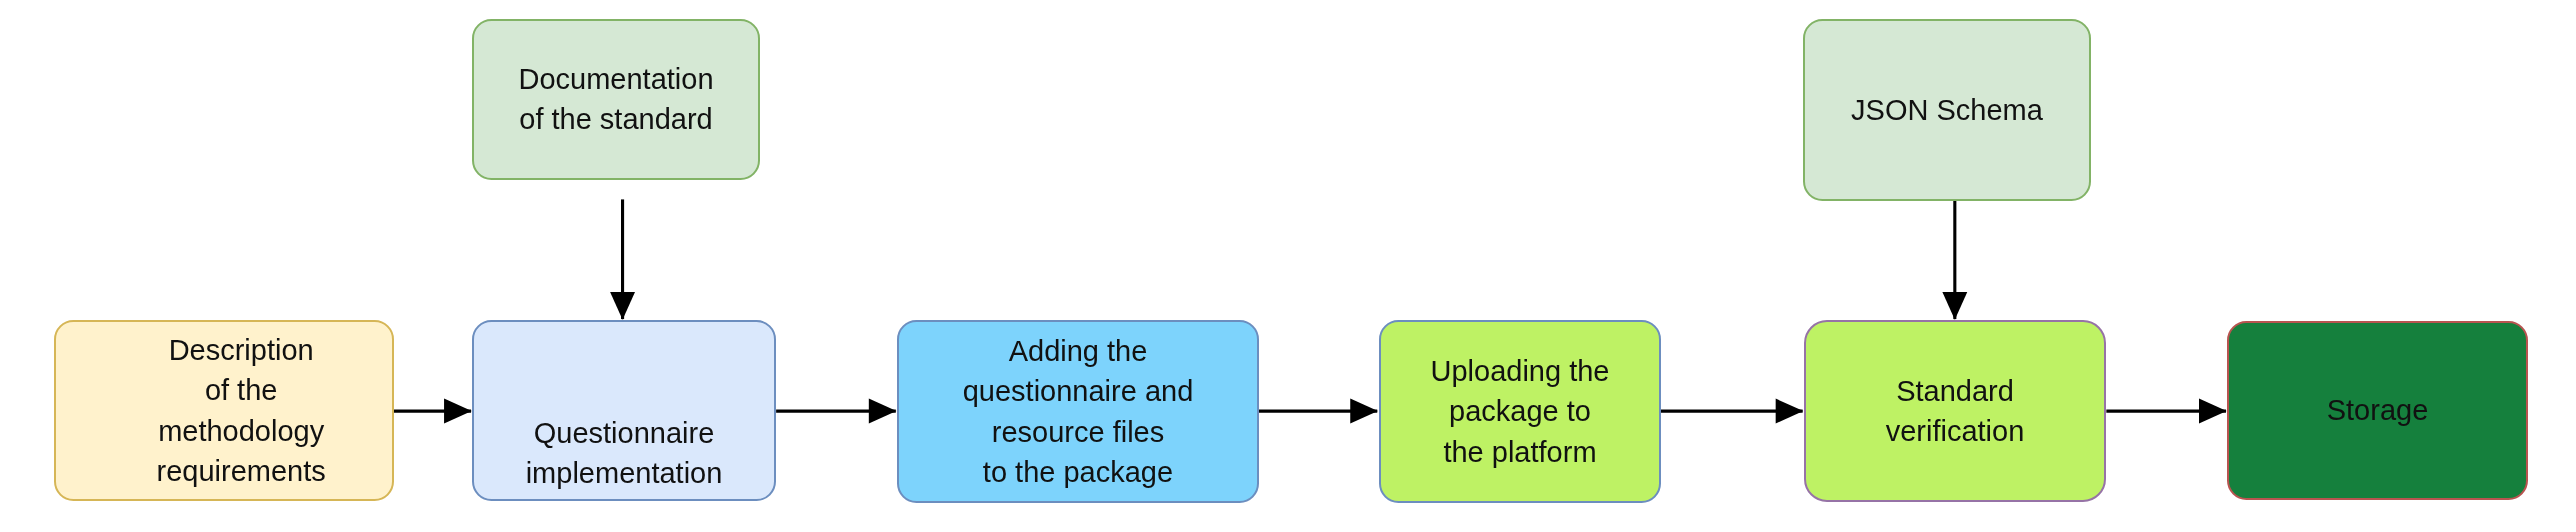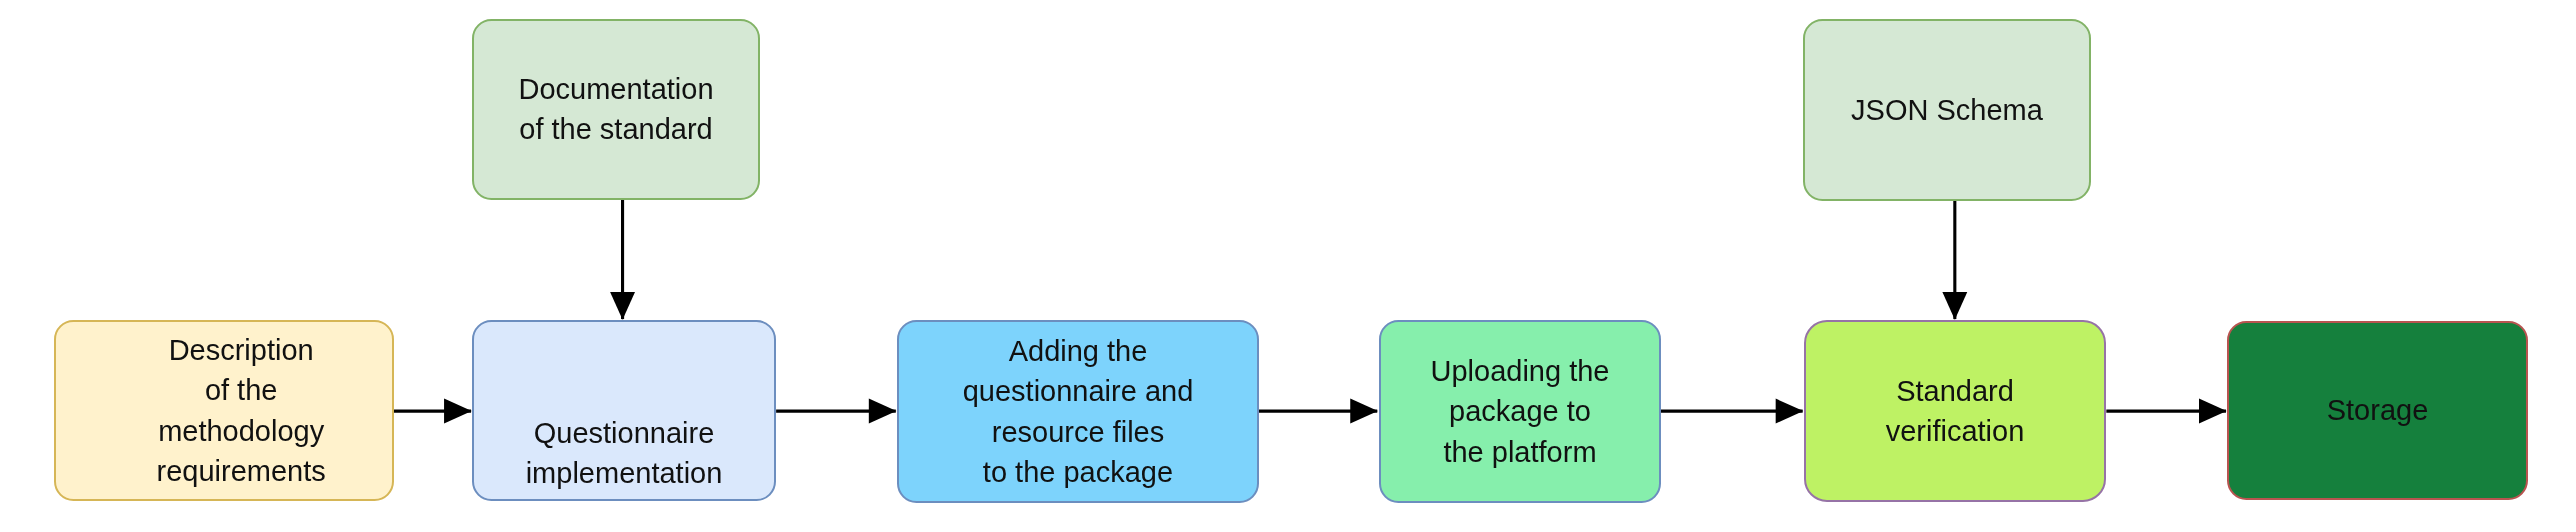--- a/index.html
+++ b/index.html
@@ -40,21 +40,21 @@
     padding: 5.5px 9.7px;
   }
   .node .label {
     white-space: pre-line;
     font-size: 29px;
     line-height: 1.38;
     color: #111111;
   }
   
   #n-methodology   { left:   54px; top: 320px; width: 340px; height: 181px; padding-left: 44px; }
-  #n-documentation { left:  472px; top:  18.7px; width: 288px; height: 181px; justify-content: center; }
+  #n-documentation { left:  472px; top:  18.7px; width: 288px; height: 161px; justify-content: center; }
   #n-questionnaire { left:  472px; top: 320px; width: 304px; height: 181px; align-items: flex-end; }
   #n-adding        { left: 897px; top: 320px; width: 362px; height: 183px; }
   #n-uploading     { left: 1379px; top: 320px; width: 282px; height: 183px; }
   #n-jsonschema    { left: 1803px; top:  18.7px; width: 288px; height: 182px; text-align: right; }
   #n-verification  { left: 1804px; top: 320px; width: 302px; height: 182px; }
   #n-storage       { left: 2227px; top: 321px; width: 301px; height: 179px; }
 </style>
 </head>
 <body>
 
@@ -92,21 +92,21 @@
 implementation</span>
   </div>
 
   <div class="node" id="n-adding" style="background: #7dd3fc; border-color: rgb(108, 142, 191);">
     <span class="label">Adding the
 questionnaire and
 resource files
 to the package</span>
   </div>
 
-  <div class="node" id="n-uploading" style="background: #86efac; border-color: rgb(108, 142, 191);">
+  <div class="node" id="n-uploading" style="background: #bef264; border-color: rgb(108, 142, 191);">
     <span class="label">Uploading the
 package to
 the platform</span>
   </div>
 
   <div class="node" id="n-jsonschema" style="background: rgb(213, 232, 212); border-color: rgb(130, 179, 102);">
     <span class="label">JSON Schema</span>
   </div>
 
   <div class="node" id="n-verification" style="background: #bef264; border-color: rgb(150, 115, 166); border-radius: 23px;">

